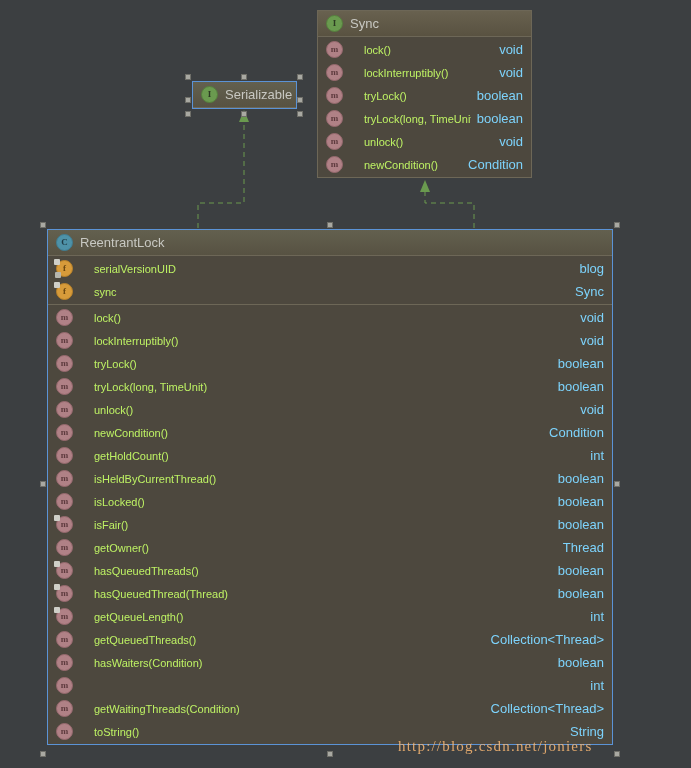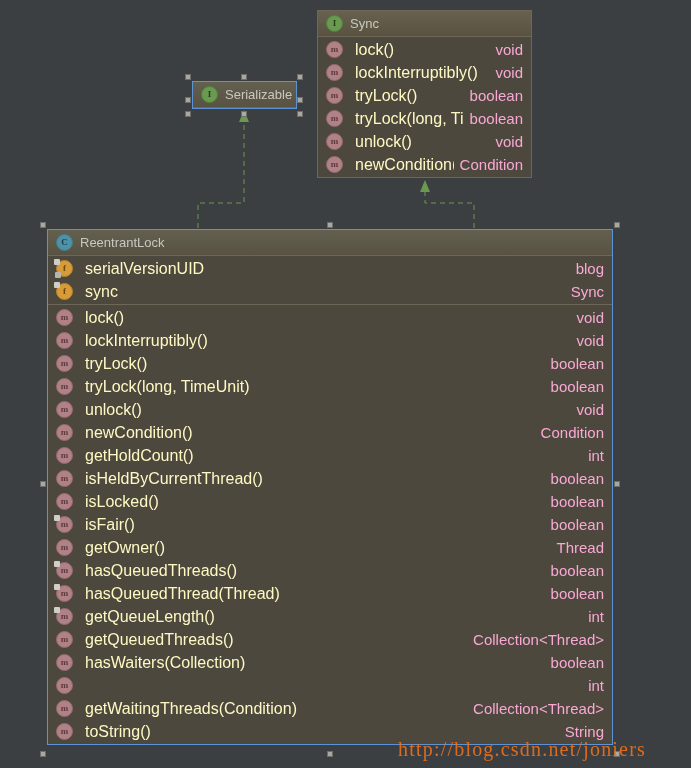--- a/index.html
+++ b/index.html
@@ -64,28 +64,28 @@
   .uml-row {
     position: relative;
     height: 23px;
     display: flex;
     align-items: center;
     padding: 0 8px 0 8px;
     box-sizing: border-box;
     white-space: nowrap;
   }
   .row-name {
-    color: #fef9c3;
-    font-size: 16px;
-    margin-left: 12px;
+    color: #bef264;
+    font-size: 11px;
+    margin-left: 21px;
     overflow: hidden;
   }
   .row-type {
-    color: #f9a8d4;
-    font-size: 15px;
+    color: #7dd3fc;
+    font-size: 13px;
     margin-left: auto;
     padding-left: 6px;
   }
 
   
   .ic {
     position: relative;
     width: 15px;
     height: 15px;
     flex: 0 0 15px;
@@ -144,23 +144,23 @@
     background: #a9a9a2;
     border: 1px solid #6f6f69;
     box-sizing: border-box;
   }
 
   
   .watermark {
     position: absolute;
     left: 398px;
     top: 738px;
-    color: #f97316;
+    color: #fdba74;
     font-family: "Liberation Serif", serif;
-    font-size: 20px;
+    font-size: 15px;
     letter-spacing: 1.2px;
     white-space: nowrap;
     opacity: 0.85;
   }
 </style>
 </head>
 <body>
 
 <div id="canvas">
 
@@ -316,21 +316,21 @@
           <span class="row-name">getQueueLength()</span>
           <span class="row-type">int</span>
         </div>
         <div class="uml-row">
           <span class="ic ic-method">m</span>
           <span class="row-name">getQueuedThreads()</span>
           <span class="row-type">Collection&lt;Thread&gt;</span>
         </div>
         <div class="uml-row">
           <span class="ic ic-method">m</span>
-          <span class="row-name">hasWaiters(Collection)</span>
+          <span class="row-name">hasWaiters(Condition)</span>
           <span class="row-type">boolean</span>
         </div>
         <div class="uml-row">
           <span class="ic ic-method">m</span>
           <span class="row-type">int</span>
         </div>
         <div class="uml-row">
           <span class="ic ic-method">m</span>
           <span class="row-name">getWaitingThreads(Condition)</span>
           <span class="row-type">Collection&lt;Thread&gt;</span>

